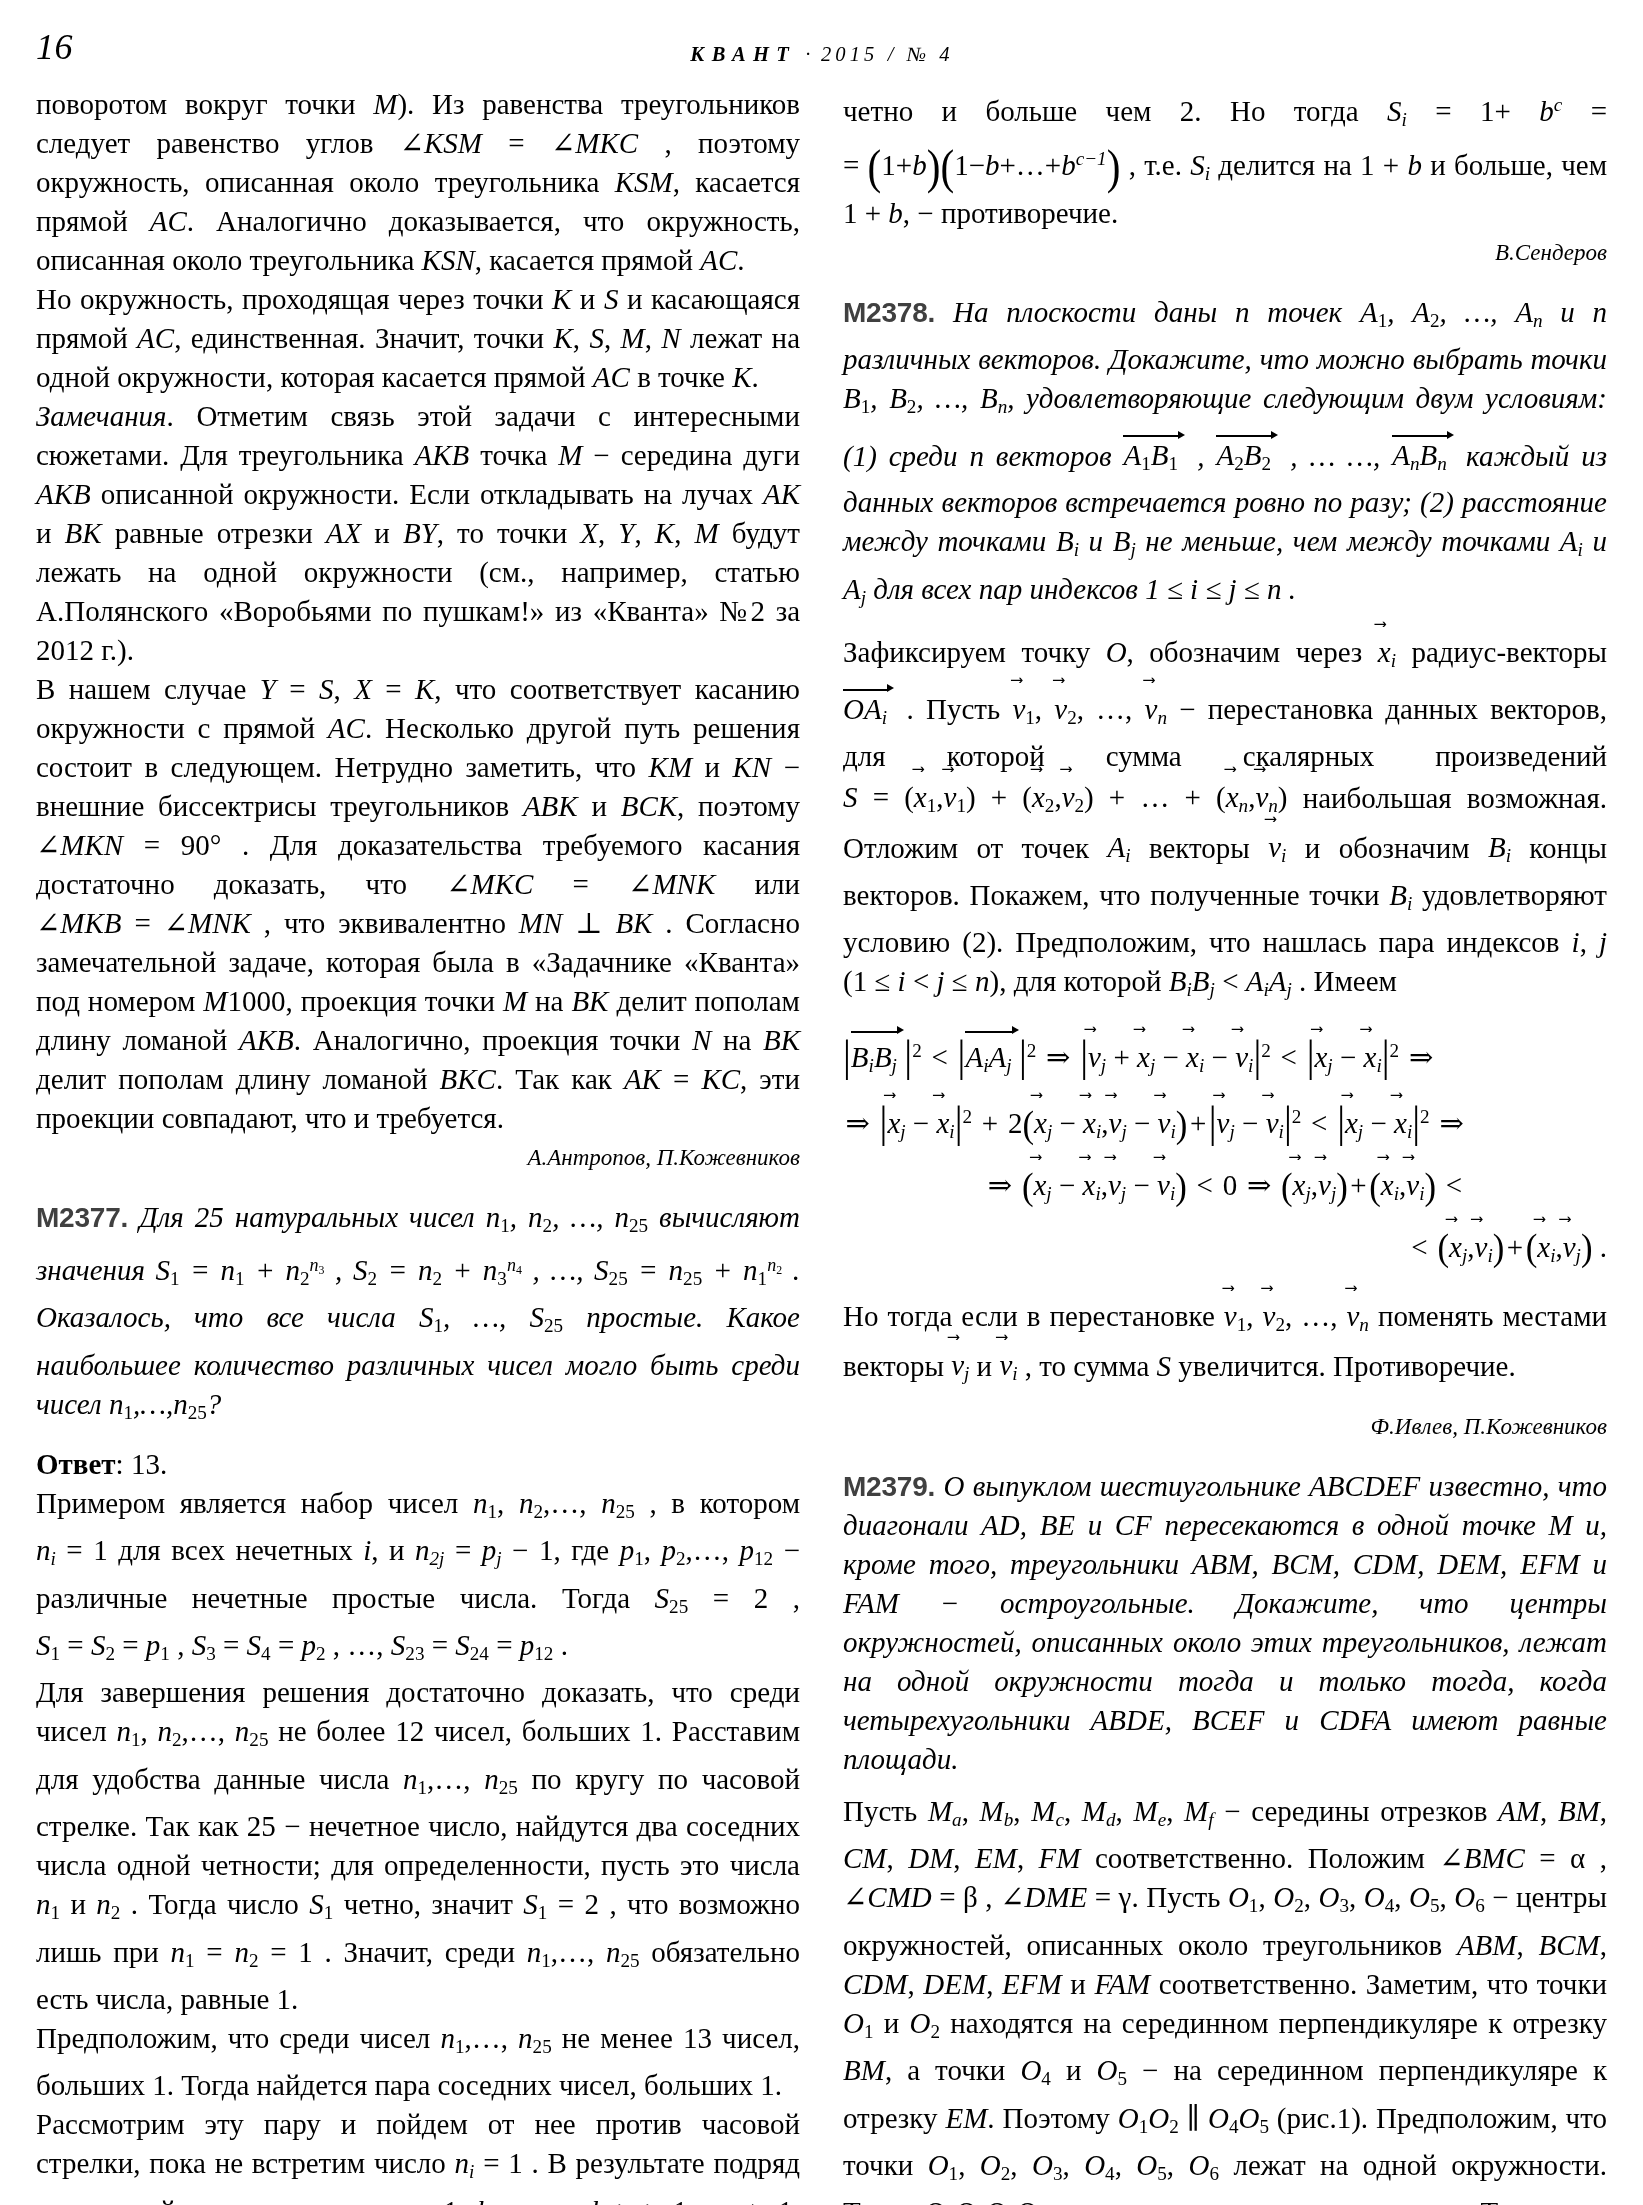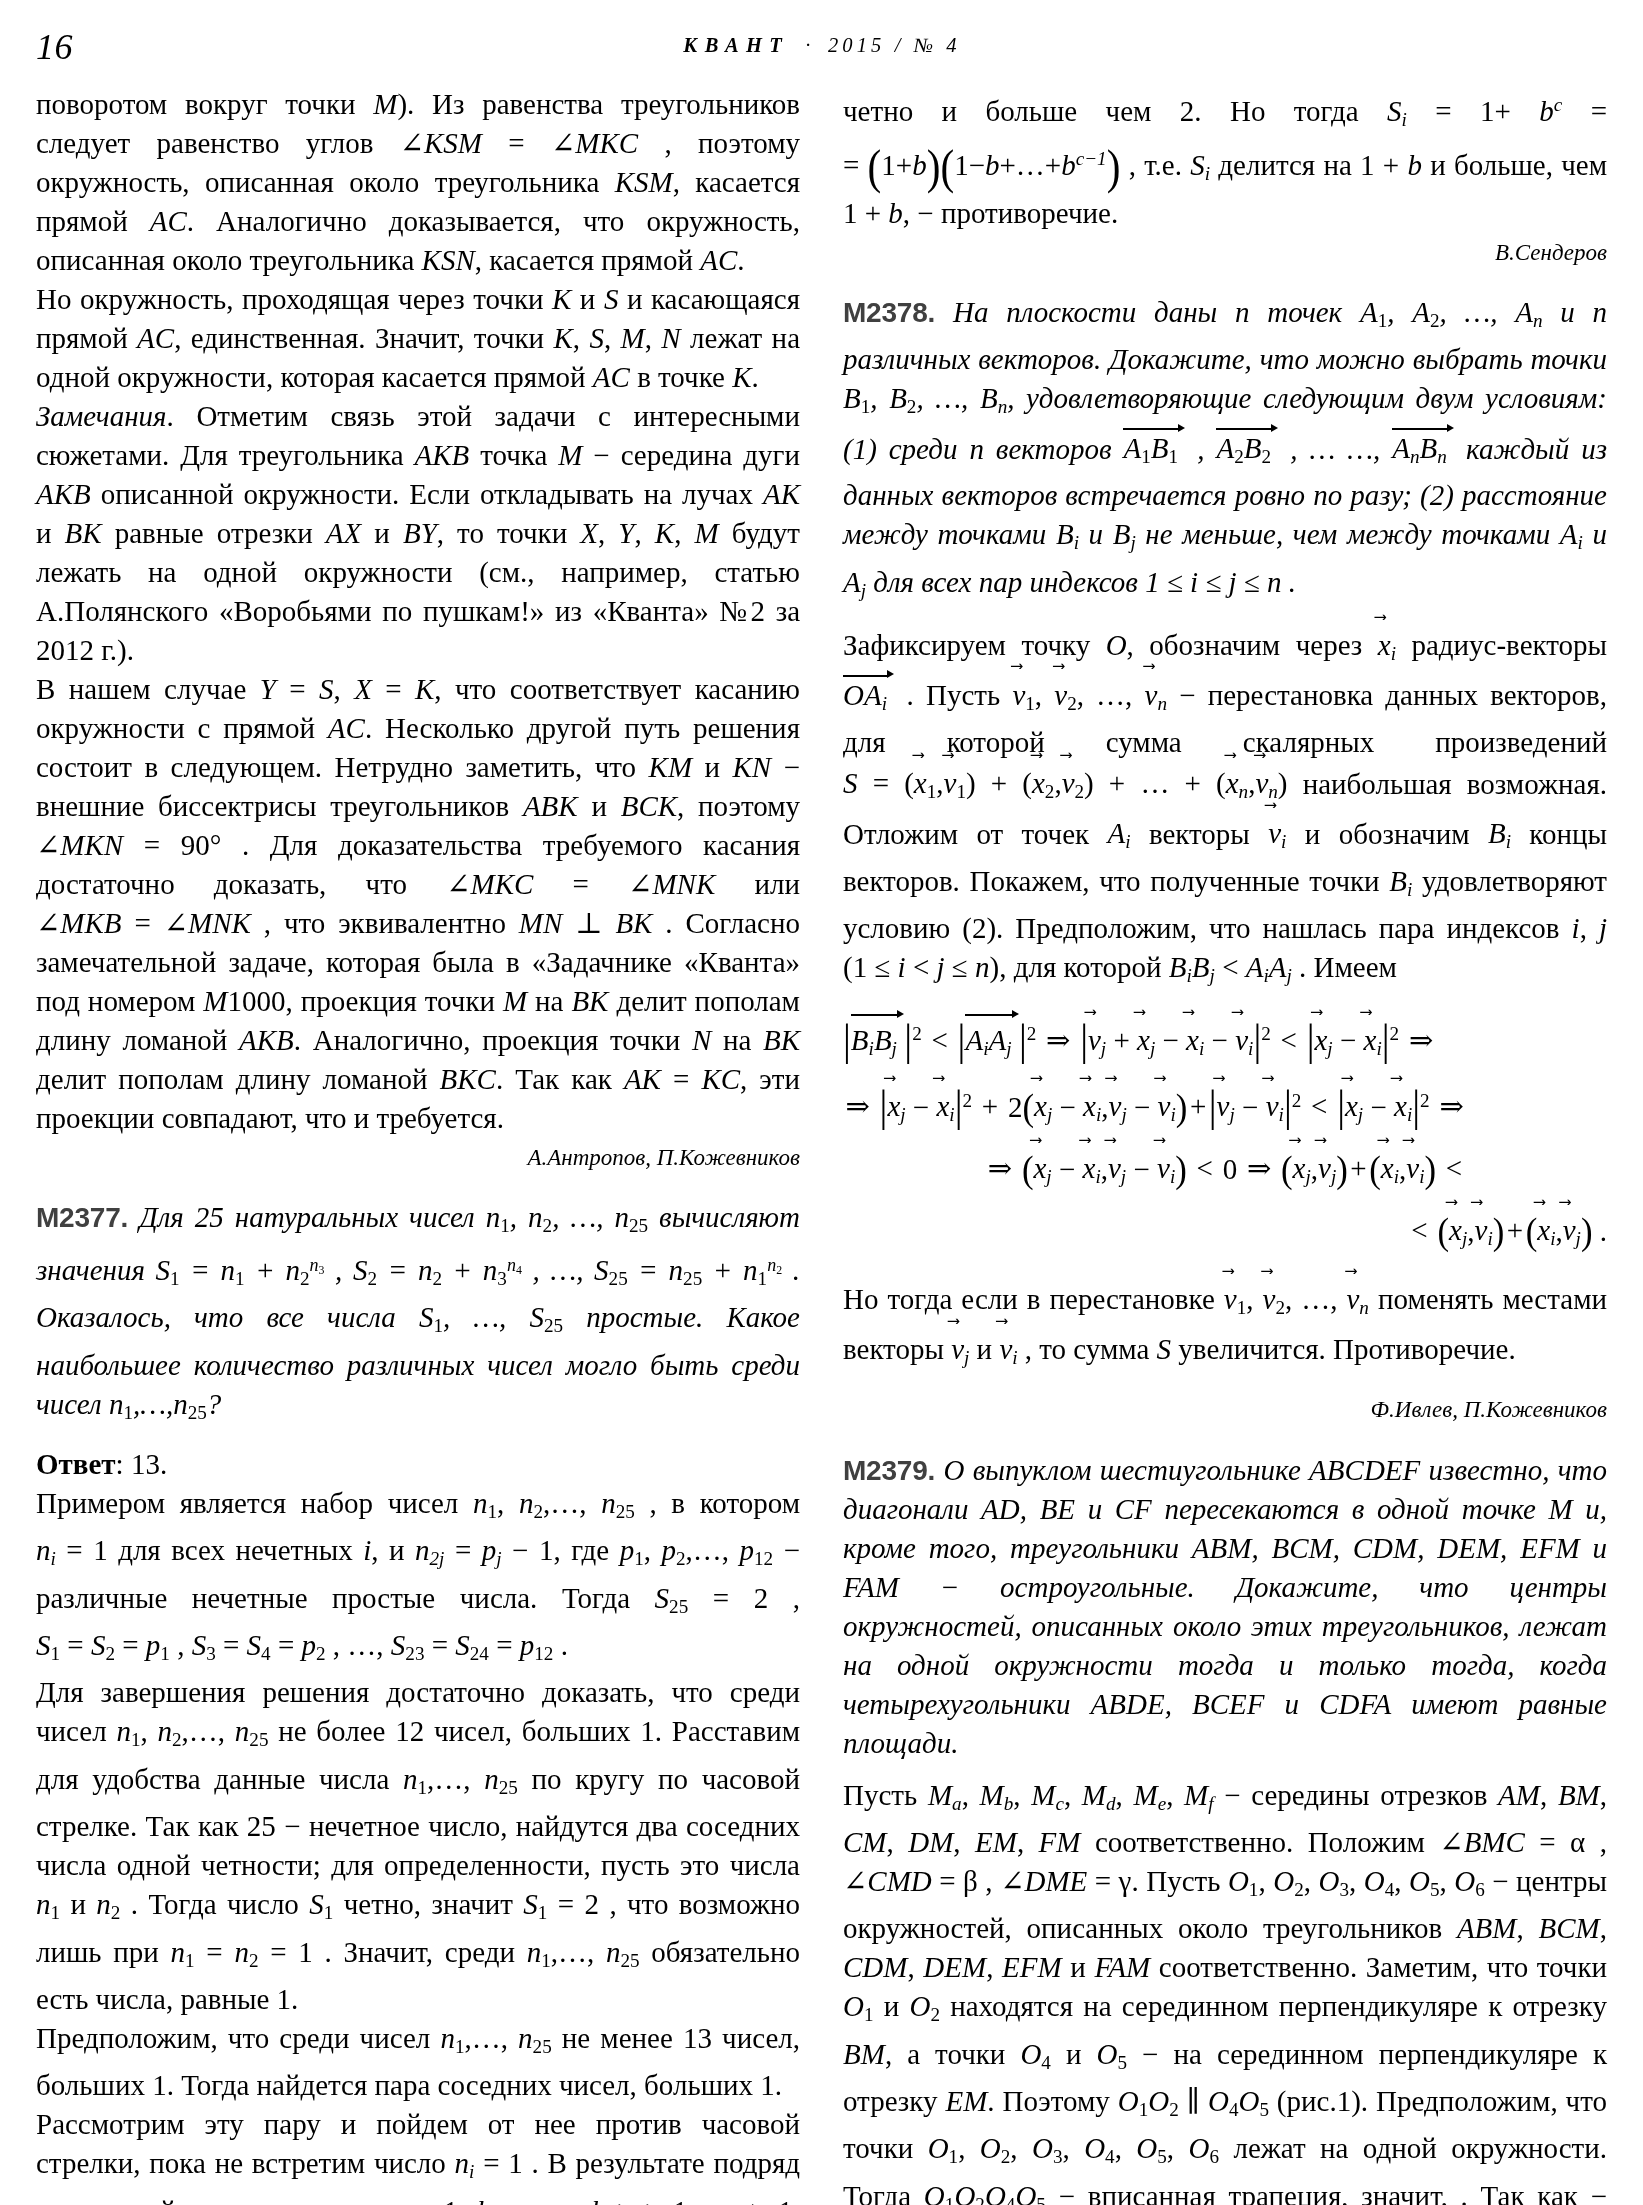--- a/index.html
+++ b/index.html
@@ -32,25 +32,25 @@
     position: absolute;
     left: 0;
     top: 0;
     font-size: 36px;
     line-height: 39px;
     letter-spacing: 0.4px;
   }
   .journal {
     position: absolute;
     left: 50%;
-    top: 6px;
+    top: 15px;
     transform: translateX(-50%);
     display: flex;
     align-items: baseline;
-    gap: 16px;
+    gap: 9px;
     white-space: nowrap;
   }
   .journal .jname {
     font-size: 20.5px;
     font-weight: bold;
     letter-spacing: 7.4px;
   }
   .journal .jdot {
     font-size: 20.5px;
     letter-spacing: 1.6px;
@@ -122,20 +122,21 @@
     text-align: center;
   }
   .disp.l  { text-align: left; }
   .disp.r  { text-align: right; }
   .ovlarrow {
     position: relative;
     display: inline-block;
     font-style: italic;
     padding-top: 2.5px;
     padding-right: 7.4px;
+    margin-top: 7px;
   }
   .ovlarrow::before {
     content: "";
     position: absolute;
     left: 0; right: 5.8px; top: 1.6px;
     border-top: 2px solid #000;
   }
   .ovlarrow::after {
     content: "";
     position: absolute;

